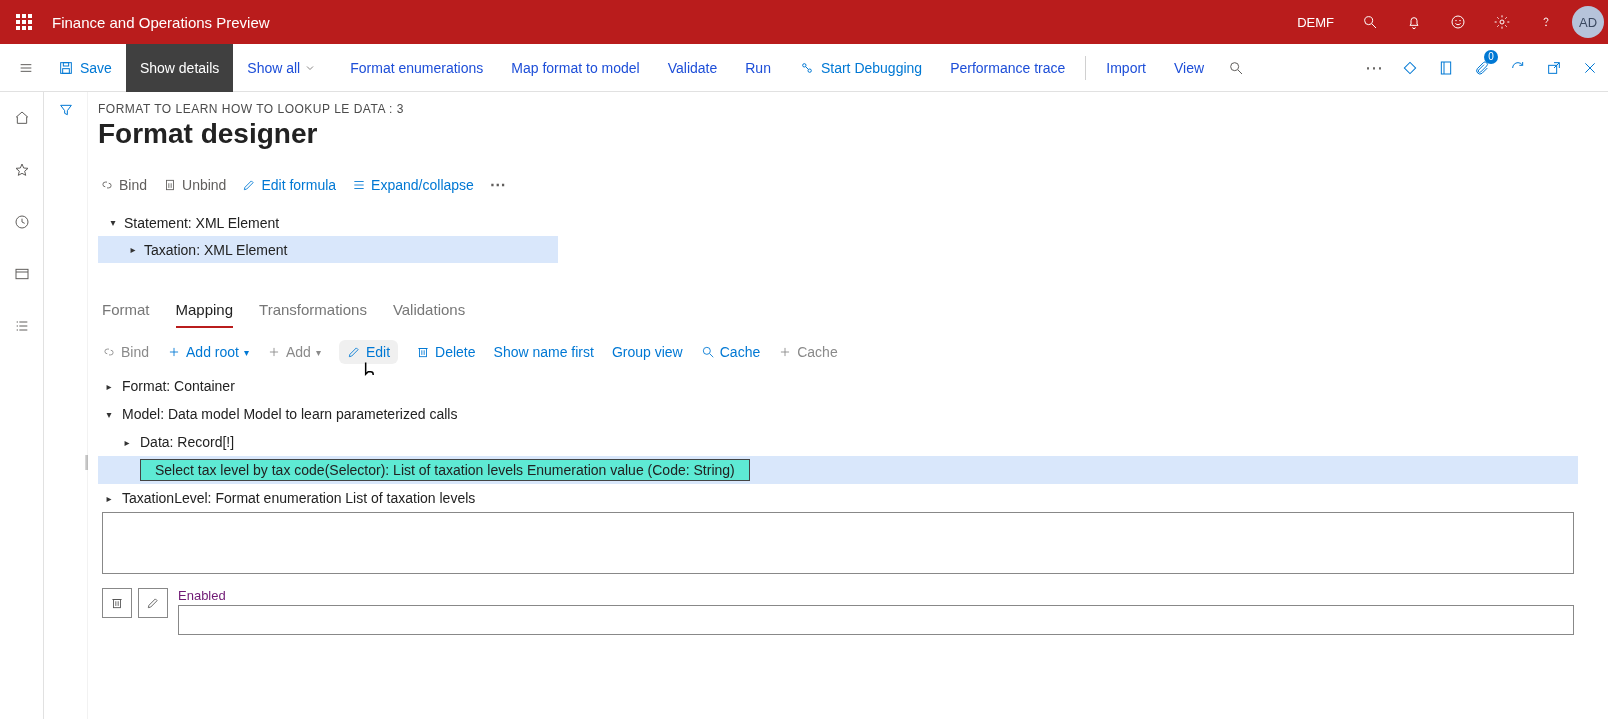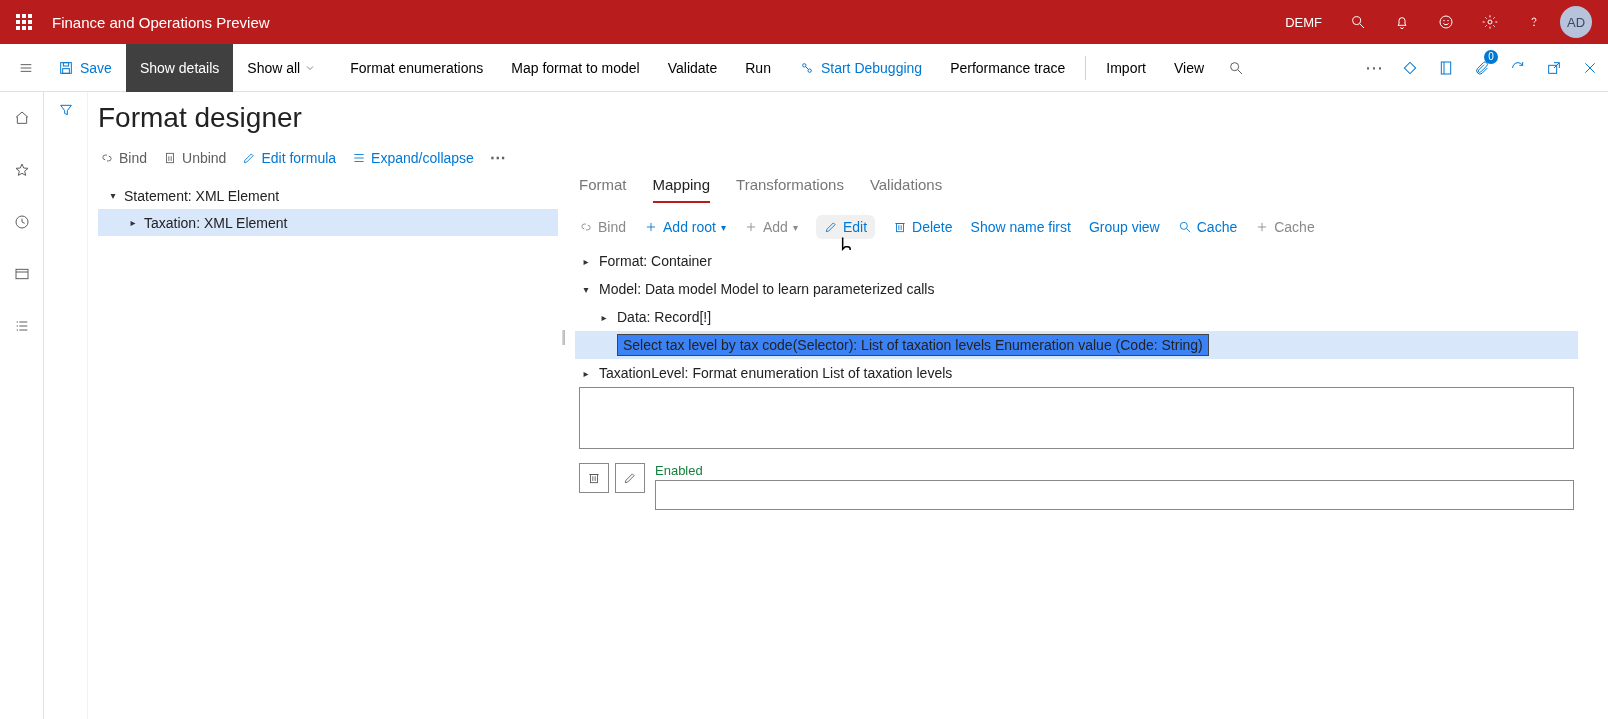--- a/index.html
+++ b/index.html
@@ -8,26 +8,26 @@
   
   .topbar { height:44px; background:#b91c1c; color:#fff; display:flex; align-items:center; }
   .waffle { width:48px; height:44px; display:flex; align-items:center; justify-content:center; }
   .waffle-grid { width:16px; height:16px; display:grid; grid-template-columns:repeat(3,4px); grid-template-rows:repeat(3,4px); gap:2px; }
   .waffle-grid span { background:#fff; }
   .app-title { font-size:15px; padding-left:4px; white-space:nowrap; }
   .top-spacer { flex:1; }
   .top-right { display:flex; align-items:center; height:100%; }
   .top-item { width:44px; height:44px; display:flex; align-items:center; justify-content:center; color:#fff; cursor:pointer; }
   .top-company { padding:0 14px; font-size:13px; height:100%; display:flex; align-items:center; }
-  .avatar { width:32px; height:32px; border-radius:50%; background:#b6c3da; color:#3a4860; display:flex; align-items:center; justify-content:center; font-size:13px; margin:0 16px 0 4px; }
+  .avatar { width:32px; height:32px; border-radius:50%; background:#b6c3da; color:#3a4860; display:flex; align-items:center; justify-content:center; font-size:13px; margin:0 4px 0 4px; }
 
   
   .cmdbar { height:48px; border-bottom:1px solid #e1e1e1; display:flex; align-items:center; padding-left:8px; }
   .hamburger { width:36px; height:36px; display:flex; align-items:center; justify-content:center; cursor:pointer; }
-  .cmdbtn { height:48px; display:flex; align-items:center; padding:0 14px; font-size:14px; color:#000000; cursor:pointer; white-space:nowrap; }
+  .cmdbtn { height:48px; display:flex; align-items:center; padding:0 14px; font-size:14px; color:#1d4ed8; cursor:pointer; white-space:nowrap; }
   .cmdbtn.blue { color:#0078d4; }
   .cmdbtn.primary { background:#404040; color:#fff; }
   .cmdbtn svg { margin-right:6px; }
   .cmdbtn .chev { margin-left:4px; }
   .cmd-spacer { flex:1; }
   .cmdicon { width:36px; height:48px; display:flex; align-items:center; justify-content:center; cursor:pointer; color:#0078d4; }
   .cmdicon.gray { color:#605e5c; }
   .pill-badge { position:relative; }
   .pill-badge .badge { position:absolute; top:6px; right:2px; background:#0078d4; color:#fff; border-radius:8px; font-size:10px; min-width:14px; height:14px; line-height:14px; text-align:center; padding:0 3px; }
   .vsep { width:1px; height:24px; background:#d0d0d0; margin:0 6px; }
@@ -37,24 +37,24 @@
   .leftrail { width:44px; border-right:1px solid #e1e1e1; display:flex; flex-direction:column; align-items:center; padding-top:10px; gap:20px; color:#605e5c; }
   .leftrail .railbtn { width:44px; height:32px; display:flex; align-items:center; justify-content:center; cursor:pointer; }
 
   
   .filtercol { width:44px; border-right:1px solid #f2f2f2; display:flex; justify-content:center; padding-top:10px; }
   .filtercol .filterbtn { color:#0078d4; cursor:pointer; }
 
   
   .main { flex:1; padding:10px 30px 0 10px; position:relative; display:flex; flex-direction:column; }
   .crumb { font-size:12px; letter-spacing:.5px; color:#4b4b4b; text-transform:uppercase; margin-bottom:2px; }
-  .pagetitle { font-size:28px; font-weight:400; margin-bottom:14px; }
-
-  
-  .two-col { display:flex; gap:17px; }
+  .pagetitle { font-size:28px; font-weight:700; margin-bottom:25px; }
+
+  
+  .two-col { display:flex; gap:10px;flex-direction:column; }
   .leftpane { width:460px; }
   .rightpane { flex:1; position:relative; }
 
   .linebtns { display:flex; align-items:center; gap:16px; padding:0 2px 8px 2px; color:#605e5c; border-bottom:1px solid transparent; }
   .linebtns .lbtn { display:flex; align-items:center; gap:5px; font-size:14px; cursor:pointer; }
   .linebtns .lbtn.gray { color:#605e5c; }
   .linebtns .lbtn.blue { color:#0078d4; }
   .ellipsis { color:#605e5c; cursor:pointer; font-weight:bold; letter-spacing:1px; }
 
   
@@ -77,32 +77,32 @@
   .rtoolbar .tbtn .chev { font-size:10px; }
   .rtoolbar .edit-hover { background:#f0f0f0; padding:4px 8px; border-radius:6px; }
 
   
   .rtree { font-size:14px; }
   .rtreerow { display:flex; align-items:center; height:28px; padding-left:4px; }
   .rtreerow .caret { width:14px; display:inline-flex; justify-content:center; margin-right:6px; font-size:10px; color:#333; }
   .rtreerow.depth1 { padding-left:22px; }
   .rtreerow.depth2 { padding-left:42px; }
   .rtreerow.sel { background:#d9e7fb; }
-  .rtreerow.sel span.textbox { border:1px solid #444; background:#3b82f6; padding:2px 5px;text-align:center; }
+  .rtreerow.sel span.textbox { border:1px solid #444; background:#5eead4; padding:2px 14px;text-align:center; }
 
   .split-handle { position:absolute; left:-14px; top:180px; color:#bbb; font-size:16px; letter-spacing:-3px; cursor:col-resize; }
 
   
   .bottompanel { margin-top:auto; padding:0 4px 8px 4px; }
   .bigtext { width:100%; height:62px; border:1px solid #888; padding:6px; font-size:13px; resize:none; }
   .enabled-row { display:flex; align-items:flex-start; gap:10px; margin-top:10px; }
   .smallbtns { display:flex; gap:6px; }
   .sqbtn { width:30px; height:30px; border:1px solid #888; display:flex; align-items:center; justify-content:center; cursor:pointer; background:#fff; }
   .enabled-col { flex:1; }
-  .enabled-label { font-size:13px; color:#15803d; margin-bottom:2px; }
+  .enabled-label { font-size:13px; color:#701a75; margin-bottom:2px; }
   .enabled-input { width:100%; height:30px; border:1px solid #888; padding:4px; font-size:13px; }
 
   
   .cursor-img { position:absolute; pointer-events:none; }
 
   
   .ico { width:16px; height:16px; }
   .ico path, .ico line, .ico rect, .ico circle, .ico polyline { fill:none; stroke:currentColor; stroke-width:1.5; }
 </style>
 </head>
@@ -302,20 +302,21 @@
 
   <div class="filtercol">
     <div class="filterbtn">
       <svg class="ico" viewBox="0 0 24 24">
           <path d="M4 5h16l-6 8v6l-4-2v-4z"></path>
         </svg>
     </div>
   </div>
 
   <div class="main">
+    <div class="crumb">FORMAT TO LEARN HOW TO LOOKUP LE DATA : 3</div>
     <div class="pagetitle">Format designer</div>
 
     <div class="two-col">
 
       <div class="leftpane">
         <div class="linebtns">
           <div class="lbtn gray">
             <svg class="ico" viewBox="0 0 24 24" style="width:14px;height:14px">
                 <path d="M9 15a4 4 0 010-8h3"></path>
                 <path d="M15 9a4 4 0 010 8h-3"></path>

